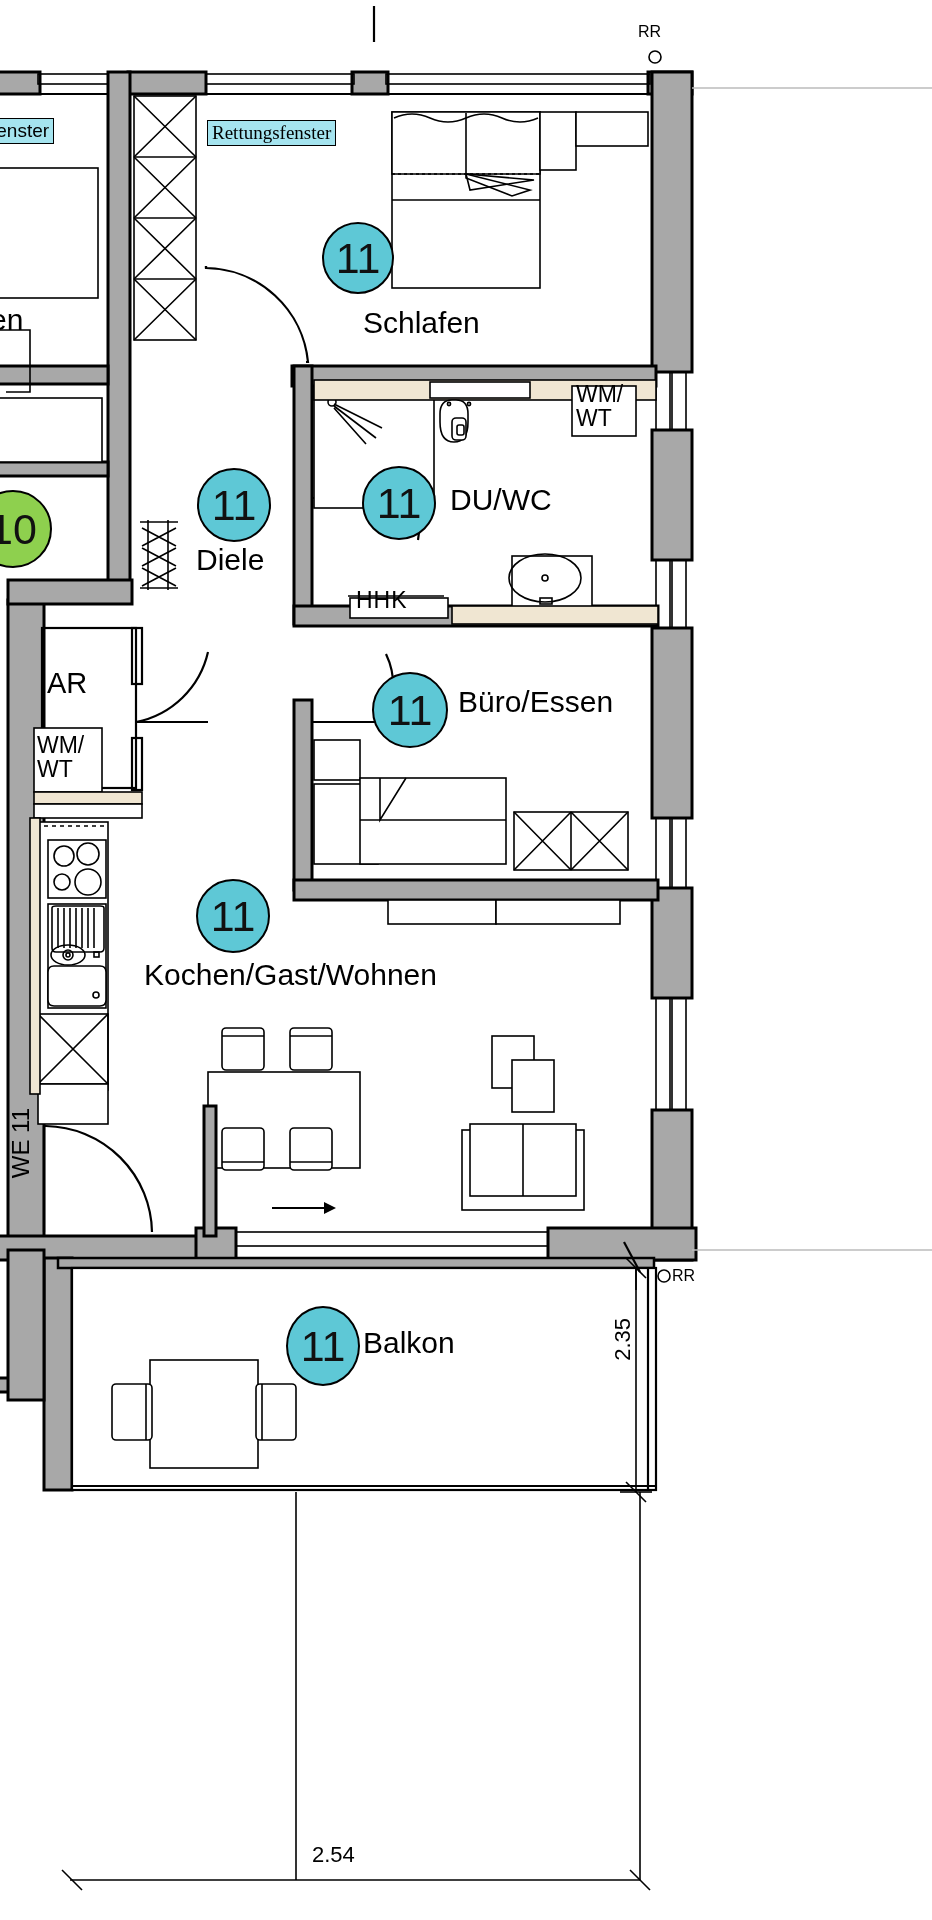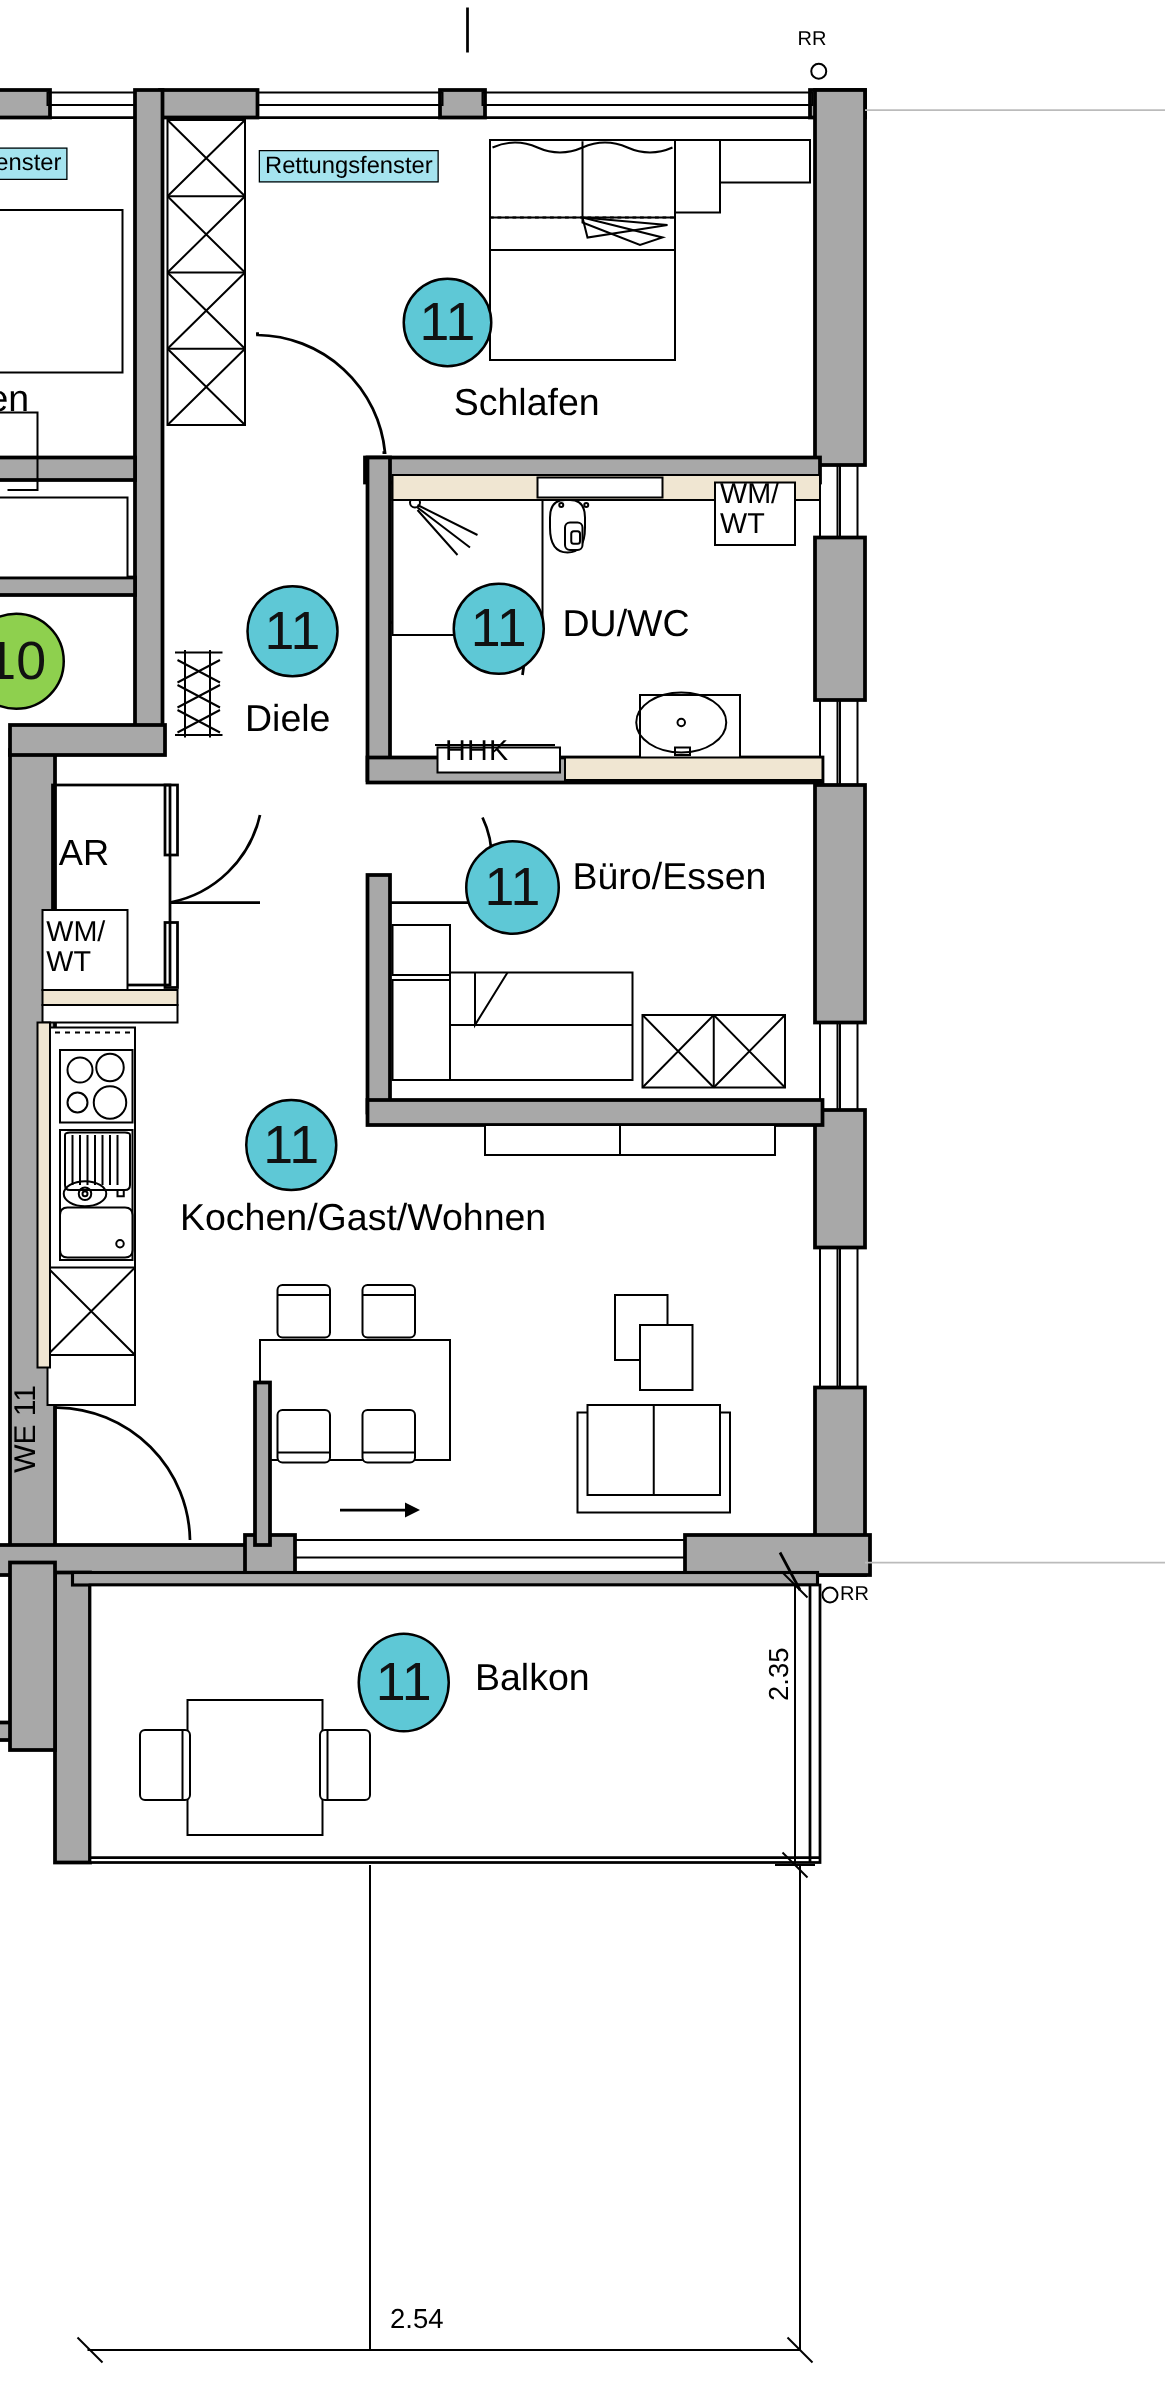--- a/index.html
+++ b/index.html
@@ -320,36 +320,36 @@
     <line class="f" x1="374" y1="6" x2="374" y2="42"></line>
 
     <circle class="fth" cx="655" cy="57" r="6" fill="#fff"></circle>
     <circle class="fth" cx="664" cy="1276" r="6" fill="#fff"></circle>
     <path class="f" d="M624 1242 L640 1272"></path>
     <line class="dim" x1="636" y1="1268" x2="636" y2="1290"></line>
   </g>
 </svg>
 
 <div class="lbl room-name" style="left:363px;top:308px;">Schlafen</div>
-<div class="lbl room-name" style="left:196px;top:561px;">Diele</div>
+<div class="lbl room-name" style="left:196px;top:545px;">Diele</div>
 <div class="lbl room-name" style="left:450px;top:485px;">DU/WC</div>
 <div class="lbl room-name" style="left:458px;top:687px;">Büro/Essen</div>
 <div class="lbl room-name" style="left:144px;top:960px;">Kochen/Gast/Wohnen</div>
-<div class="lbl room-name" style="left:380px;top:1328px;">Balkon</div>
+<div class="lbl room-name" style="left:363px;top:1328px;">Balkon</div>
 
 <div class="tag" style="left:322px;top:222px;width:68px;height:68px;">11</div>
 <div class="tag" style="left:197px;top:468px;width:70px;height:70px;">11</div>
 <div class="tag" style="left:362px;top:466px;width:70px;height:70px;">11</div>
 <div class="tag" style="left:372px;top:672px;width:72px;height:72px;">11</div>
 <div class="tag" style="left:196px;top:879px;width:70px;height:70px;">11</div>
 <div class="tag" style="left:286px;top:1306px;width:70px;height:76px;border-radius:50%;">11</div>
 <div class="tag green" style="left:-26px;top:490px;width:74px;height:74px;">10</div>
 
 <div class="resc" style="left:-14px;top:118px;">fenster</div>
-<div class="resc" style="left:207px;top:120px;">Rettungsfenster</div>
+<div class="resc" style="left:207px;top:120px;font-family:Liberation Serif, serif;">Rettungsfenster</div>
 
 <div class="lbl small-lbl" style="left:47px;top:668px;font-size:29px;">AR</div>
 <div class="lbl small-lbl" style="left:37px;top:733px;">WM/</div>
 <div class="lbl small-lbl" style="left:37px;top:757px;">WT</div>
 <div class="lbl small-lbl" style="left:576px;top:382px;">WM/</div>
 <div class="lbl small-lbl" style="left:576px;top:406px;">WT</div>
 <div class="lbl small-lbl" style="left:356px;top:588px;letter-spacing:1px;">HHK</div>
 <div class="lbl small-lbl vert" style="left:8px;top:1108px;font-size:24px;">WE 11</div>
 
 <div class="lbl rr-lbl" style="left:638px;top:24px;">RR</div>

